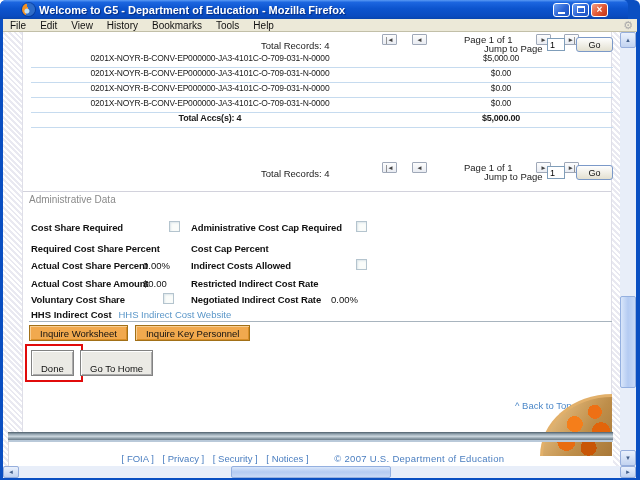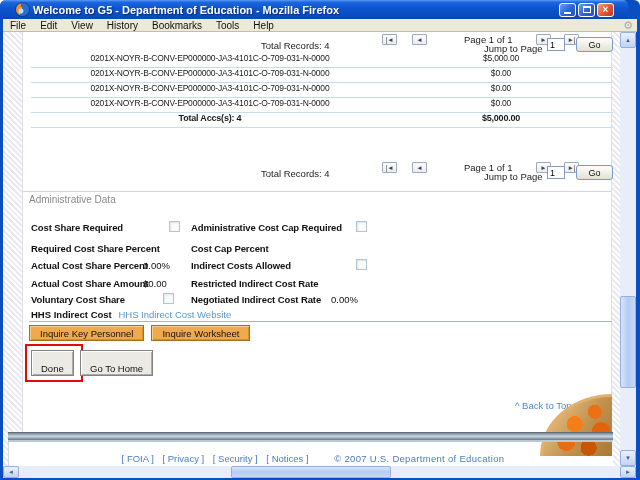--- a/index.html
+++ b/index.html
@@ -1,21 +1,21 @@
 <!DOCTYPE html>
 <html><head>
 <meta charset="utf-8">
 <style>
 *{margin:0;padding:0;box-sizing:border-box;}
 html,body{width:640px;height:480px;}
 body{font-family:"Liberation Sans",sans-serif;background:#FFF;}
 .window{position:relative;width:640px;height:480px;background:#0A4FC2;overflow:hidden;border-radius:6px 6px 0 0;}
 
 
-.titlebar{position:absolute;left:0;top:0;width:628px;height:19px;display:flex;align-items:center;padding:0 14px;
+.titlebar{position:absolute;left:0;top:0;width:628px;height:19px;display:flex;align-items:center;padding:0 20px;
  background:linear-gradient(180deg,#5A9AF4 0%,#1C66E0 12%,#0C54CE 45%,#0A4BC0 85%,#0845AE 100%);border-radius:5px 5px 0 0;}
 .ff-icon{width:13px;height:13px;min-width:13px;border-radius:50%;margin:0 4px 0 2px;
  background:radial-gradient(circle at 38% 62%,#BEE0F8 0 2px,rgba(0,0,0,0) 3px),
  conic-gradient(from 210deg,#F59020 0 130deg,#2E6CC8 130deg 360deg);
  box-shadow:0 0 0 1px rgba(0,30,90,.4);}
 .title-text{flex:1;color:#FFF;font-size:11px;font-weight:bold;white-space:nowrap;overflow:hidden;text-shadow:1px 1px 1px rgba(0,20,80,.6);}
 .win-btns{display:flex;gap:2px;}
 .wbtn{width:17px;height:14px;border:1px solid #FFF;border-radius:3px;display:flex;align-items:center;justify-content:center;color:#FFF;}
 .wbtn.b-min,.wbtn.b-max{background:linear-gradient(135deg,#6AA0F4,#2B63D4 55%,#1F54C0);}
 .wbtn.b-close{background:linear-gradient(135deg,#F4A088,#E25B38 50%,#C23418);font-weight:bold;font-size:10px;line-height:10px;}
@@ -224,22 +224,22 @@
       <span class="avalue" style="left:308px;top:262px;">0.00%</span>
 
       <div class="hhs-row">
         <span class="hhs-label">HHS Indirect Cost</span>
         <span class="hhs-link">HHS Indirect Cost Website</span>
       </div>
 
       <div class="admin-divider"></div>
 
       <div class="inquire-row">
+        <button class="btn-orange">Inquire Worksheet</button>
         <button class="btn-orange">Inquire Key Personnel</button>
-        <button class="btn-orange">Inquire Worksheet</button>
       </div>
 
       <div class="done-box">
         <button class="btn-gray btn-done">Done</button>
       </div>
       <button class="btn-gray go-home">Go To Home</button>
 
       <span class="back-top">^ Back to Top</span>
     </div>
 

